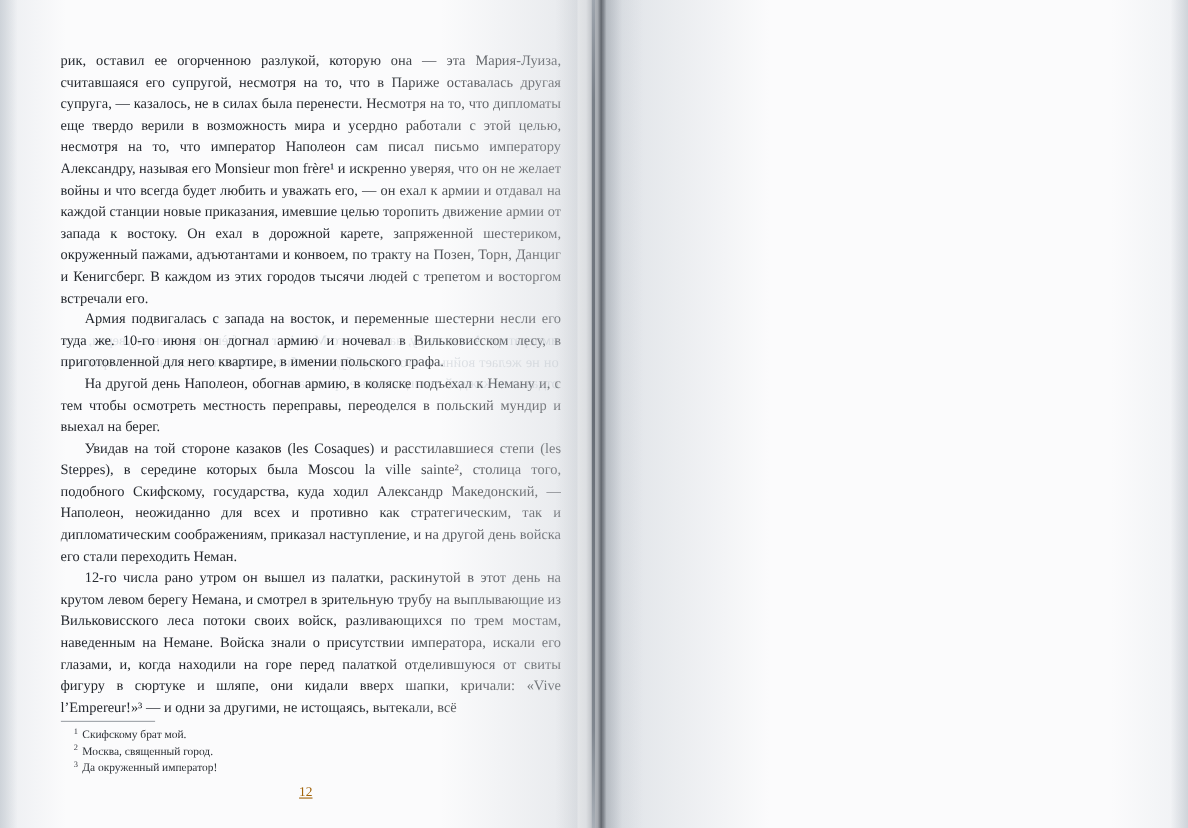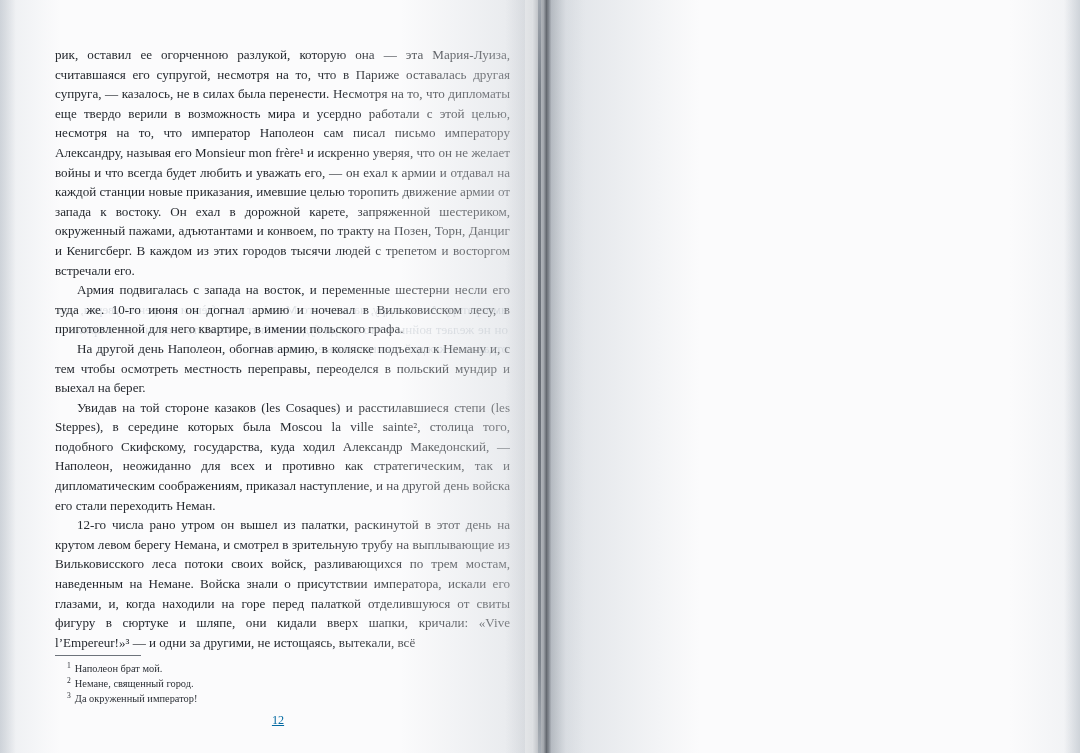--- a/index.html
+++ b/index.html
@@ -153,21 +153,21 @@
     font-size: 7.6px;
     vertical-align: super;
     line-height: 0;
     margin-right: 4px;
   }
 
   
   .folio {
     position: absolute;
     font-size: 12.2px;
-    color: #0369a1;
+    color: #a16207;
     text-align: center;
     width: 120px;
     text-decoration: underline;
   }
   #folio-left  { left: 218px; top: 713px; }
 
   
   .ghost {
     position: absolute;
     font-size: 13.1px;
@@ -207,24 +207,24 @@
       <p class="noindent">рик, оставил ее огорченною разлукой, которую она — эта Мария-Луиза, считавшаяся его супругой, несмотря на то, что в Париже оставалась другая супруга, — казалось, не в силах была перенести. Несмотря на то, что дипломаты еще твердо верили в возможность мира и усердно работали с этой целью, несмотря на то, что император Наполеон сам писал письмо императору Александру, называя его Monsieur mon frère¹ и искренно уверяя, что он не желает войны и что всегда будет любить и уважать его, — он ехал к армии и отдавал на каждой станции новые приказания, имевшие целью торопить движение армии от запада к востоку. Он ехал в дорожной карете, запряженной шестериком, окруженный пажами, адъютантами и конвоем, по тракту на Позен, Торн, Данциг и Кенигсберг. В каждом из этих городов тысячи людей с трепетом и восторгом встречали его.</p>
       <p>Армия подвигалась с запада на восток, и переменные шестерни несли его туда же. 10-го июня он догнал армию и ночевал в Вильковисском лесу, в приготовленной для него квартире, в имении польского графа.</p>
       <p>На другой день Наполеон, обогнав армию, в коляске подъехал к Неману и, с тем чтобы осмотреть местность переправы, переоделся в польский мундир и выехал на берег.</p>
       <p>Увидав на той стороне казаков (les Cosaques) и расстилавшиеся степи (les Steppes), в середине которых была Moscou la ville sainte², столица того, подобного Скифскому, государства, куда ходил Александр Македонский, — Наполеон, неожиданно для всех и противно как стратегическим, так и дипломатическим соображениям, приказал наступление, и на другой день войска его стали переходить Неман.</p>
       <p>12-го числа рано утром он вышел из палатки, раскинутой в этот день на крутом левом берегу Немана, и смотрел в зрительную трубу на выплывающие из Вильковисского леса потоки своих войск, разливающихся по трем мостам, наведенным на Немане. Войска знали о присутствии императора, искали его глазами, и, когда находили на горе перед палаткой отделившуюся от свиты фигуру в сюртуке и шляпе, они кидали вверх шапки, кричали: «Vive l’Empereur!»³ — и одни за другими, не истощаясь, вытекали, всё</p>
     </div>
 
     <div class="footnotes" id="fn-left">
       <div class="fn-rule"></div>
       <p class="fn-item">
-        <span class="fn-marker">1</span><span>Наполеон брат мой.</span>
+        <span class="fn-marker">1</span><span>Скифскому брат мой.</span>
       </p>
       <p class="fn-item">
-        <span class="fn-marker">2</span><span>Немане, священный город.</span>
+        <span class="fn-marker">2</span><span>Москва, священный город.</span>
       </p>
       <p class="fn-item">
         <span class="fn-marker">3</span><span>Да окруженный император!</span>
       </p>
     </div>
 
     <div class="folio" id="folio-left">12</div>
   </div>
 
   <div class="page" id="page-right">

